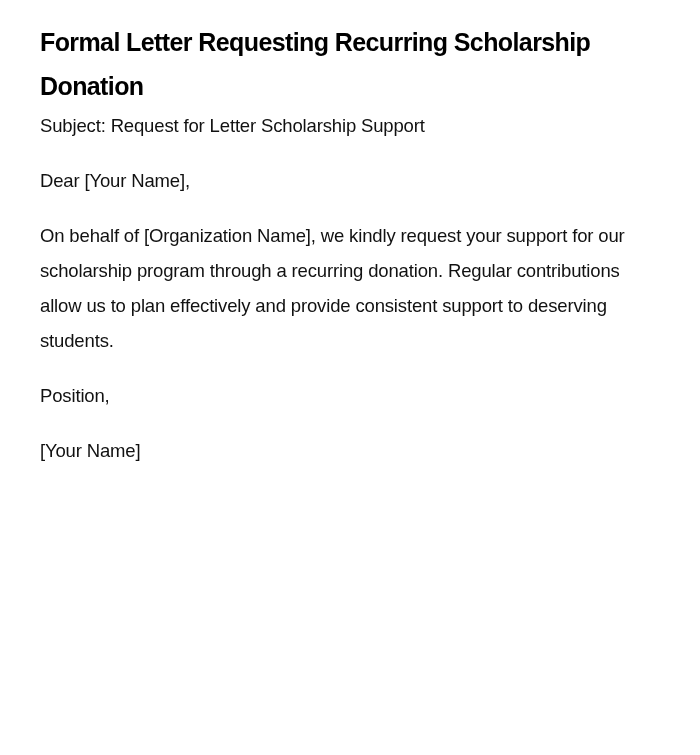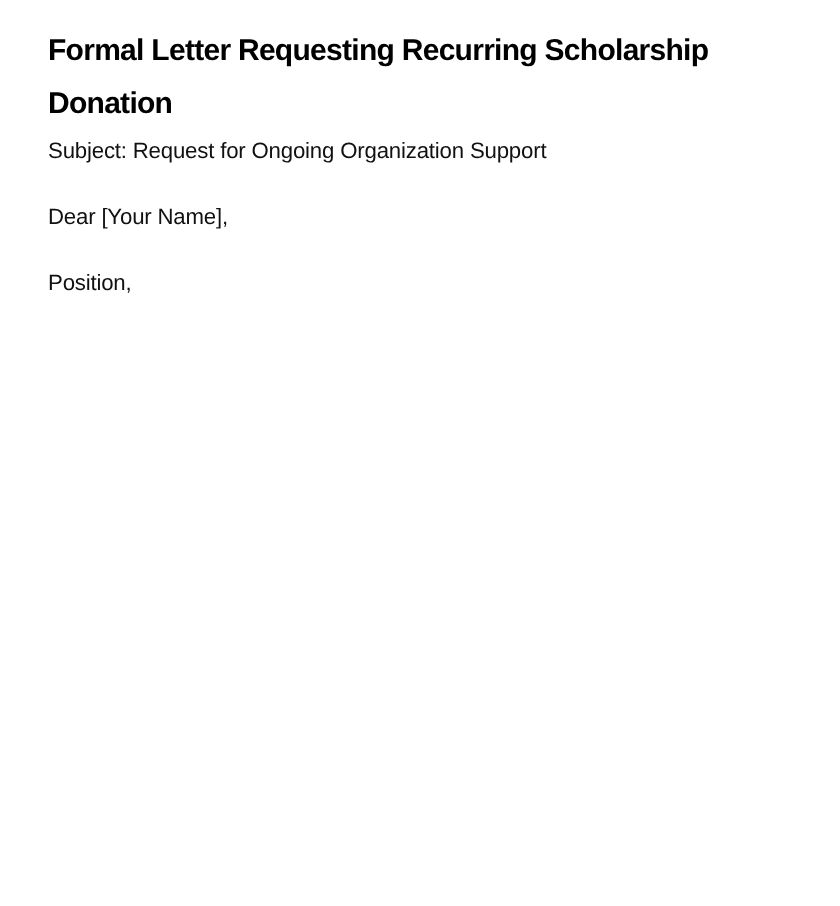--- a/index.html
+++ b/index.html
@@ -34,16 +34,18 @@
       margin: 0 0 20px 0;
       color: #111111;
     }
     .para.subject { margin-top: 0; margin-bottom: 20px; }
   </style>
 </head>
 <body>
 
 <div class="page">
   <h1 class="title">Formal Letter Requesting Recurring Scholarship Donation</h1>
-  <p class="para subject">Subject: Request for Ongoing Organization Support</p>
+  <p class="para subject">Subject: Request for Letter Scholarship Support</p>
   <p class="para">Dear [Your Name],</p>
+  <p class="para">On behalf of [Organization Name], we kindly request your support for our scholarship program through a recurring donation. Regular contributions allow us to plan effectively and provide consistent support to deserving students.</p>
   <p class="para">Position,</p>
+  <p class="para">[Your Name]</p>
 </div>
 
 </body></html>

